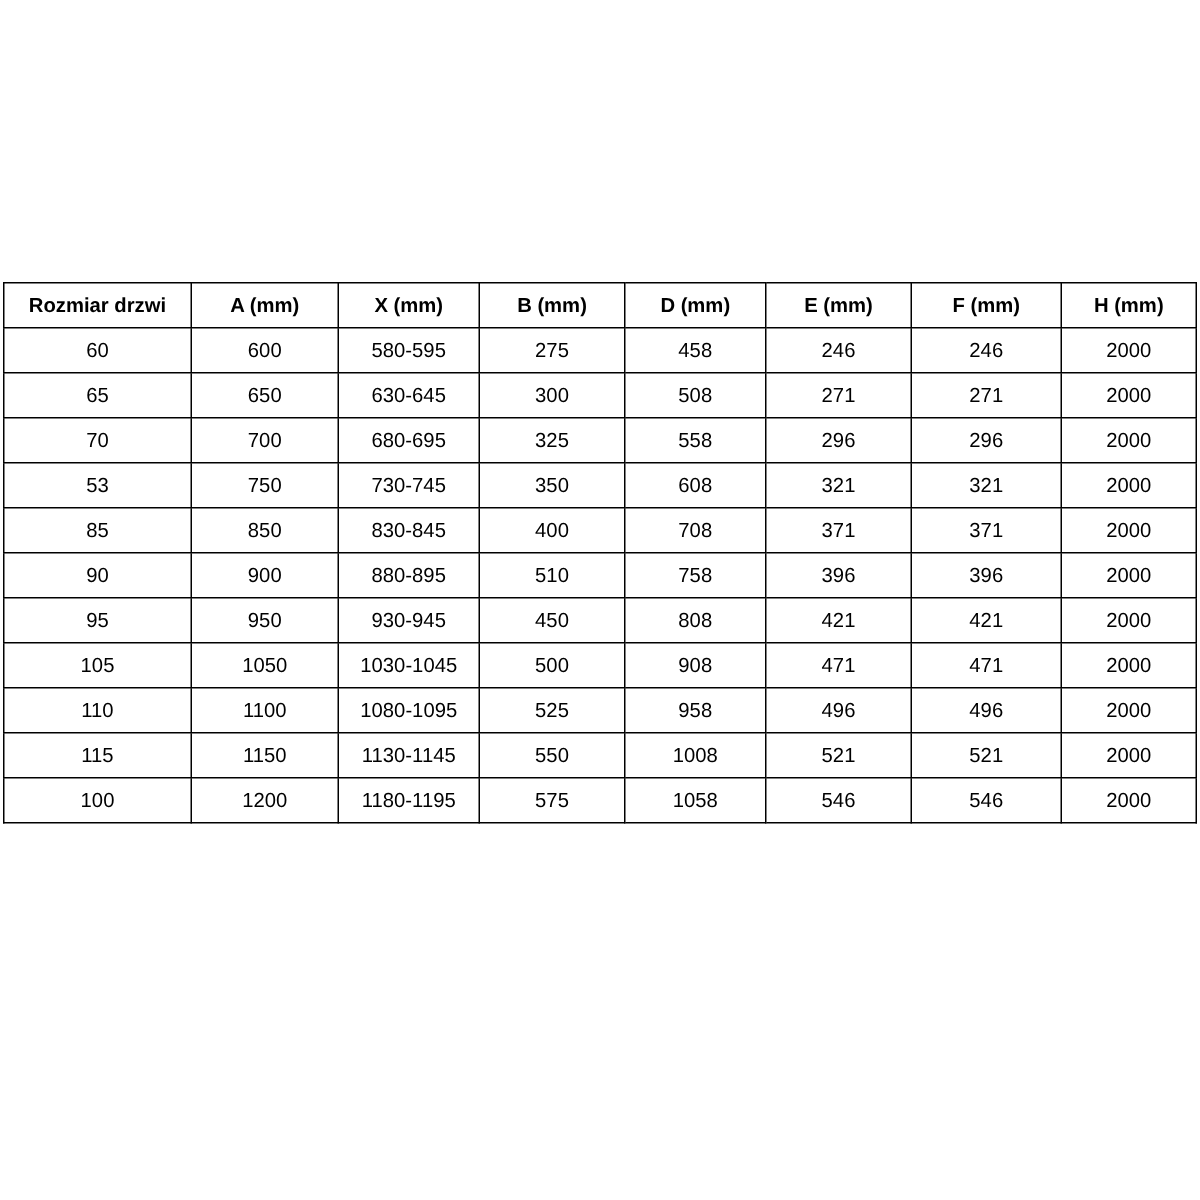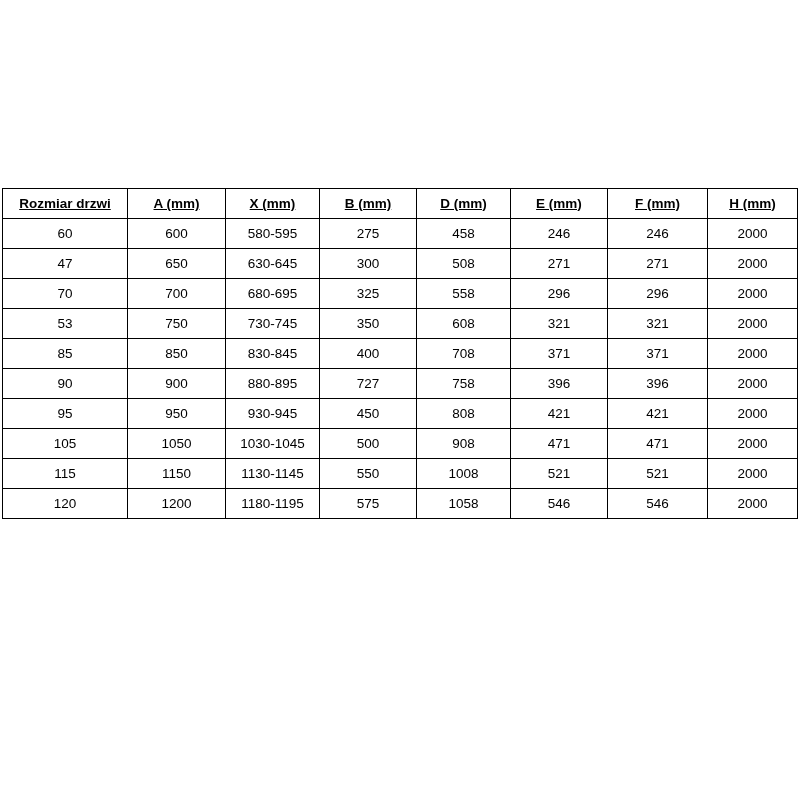--- a/index.html
+++ b/index.html
@@ -29,21 +29,20 @@
     vertical-align: middle;
     height: 29px;
     padding: 0 2px;
     font-size: 13.5px;
     line-height: 1;
     overflow: hidden;
     white-space: nowrap;
   }
   table.spec-table th {
     font-weight: 700;
-    text-decoration: underline;
   }
   table.spec-table td {
     font-weight: 400;
   }
 </style>
 </head>
 <body>
 
 <div class="table-wrap">
   <table class="spec-table">
@@ -74,21 +73,21 @@
           <td>60</td>
           <td>600</td>
           <td>580-595</td>
           <td>275</td>
           <td>458</td>
           <td>246</td>
           <td>246</td>
           <td>2000</td>
         </tr>
         <tr>
-          <td>47</td>
+          <td>65</td>
           <td>650</td>
           <td>630-645</td>
           <td>300</td>
           <td>508</td>
           <td>271</td>
           <td>271</td>
           <td>2000</td>
         </tr>
         <tr>
           <td>70</td>
@@ -117,21 +116,21 @@
           <td>400</td>
           <td>708</td>
           <td>371</td>
           <td>371</td>
           <td>2000</td>
         </tr>
         <tr>
           <td>90</td>
           <td>900</td>
           <td>880-895</td>
-          <td>727</td>
+          <td>510</td>
           <td>758</td>
           <td>396</td>
           <td>396</td>
           <td>2000</td>
         </tr>
         <tr>
           <td>95</td>
           <td>950</td>
           <td>930-945</td>
           <td>450</td>
@@ -144,31 +143,41 @@
           <td>105</td>
           <td>1050</td>
           <td>1030-1045</td>
           <td>500</td>
           <td>908</td>
           <td>471</td>
           <td>471</td>
           <td>2000</td>
         </tr>
         <tr>
+          <td>110</td>
+          <td>1100</td>
+          <td>1080-1095</td>
+          <td>525</td>
+          <td>958</td>
+          <td>496</td>
+          <td>496</td>
+          <td>2000</td>
+        </tr>
+        <tr>
           <td>115</td>
           <td>1150</td>
           <td>1130-1145</td>
           <td>550</td>
           <td>1008</td>
           <td>521</td>
           <td>521</td>
           <td>2000</td>
         </tr>
         <tr>
-          <td>120</td>
+          <td>100</td>
           <td>1200</td>
           <td>1180-1195</td>
           <td>575</td>
           <td>1058</td>
           <td>546</td>
           <td>546</td>
           <td>2000</td>
         </tr>
       </tbody>
   </table>

